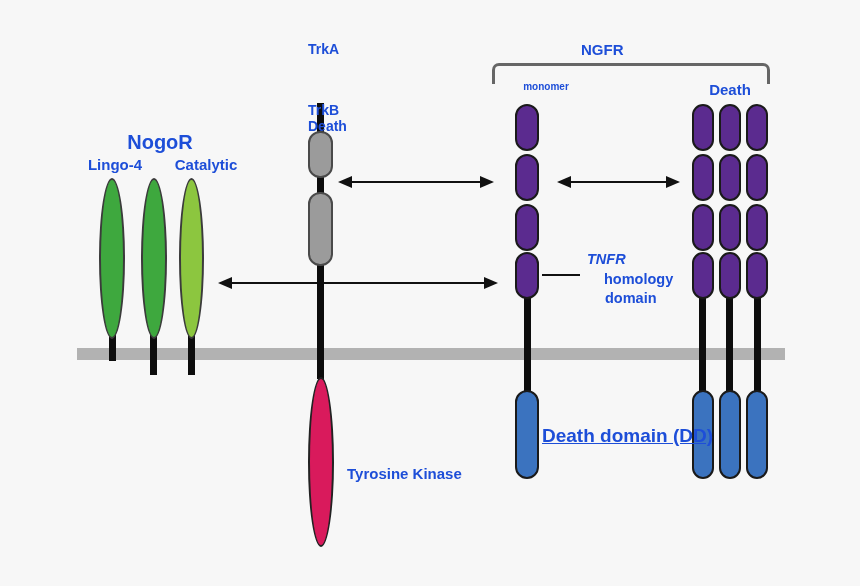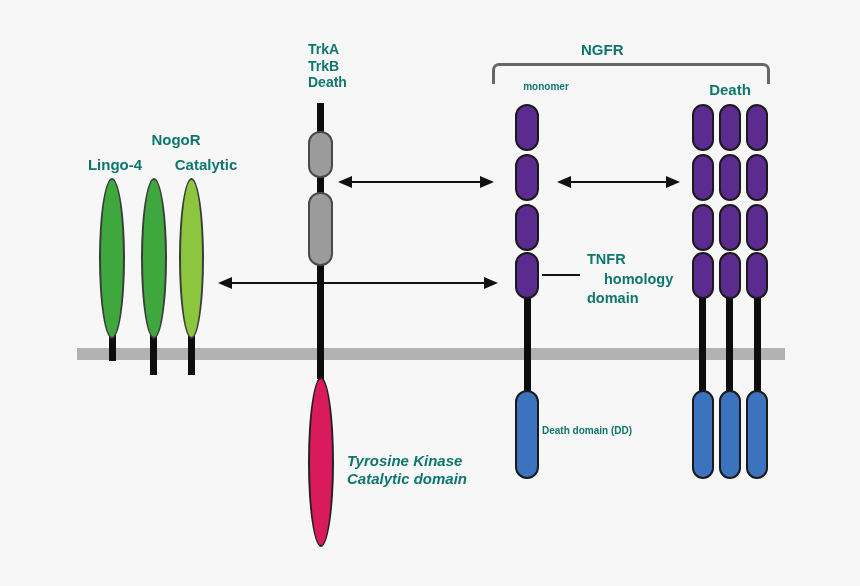--- a/index.html
+++ b/index.html
@@ -10,21 +10,21 @@
   #canvas{
     position:relative;
     width:860px;height:586px;
     background:#f7f7f7;
     overflow:hidden;
     color:#1a1a1a;
   }
   .lbl{
     position:absolute;
     font-weight:bold;
-    color:#0f766e;
+    color:#1d4ed8;
     white-space:nowrap;
     z-index:6;
   }
   .membrane{
     position:absolute;
     left:77px;top:348px;
     width:708px;height:12px;
     z-index:1;
   }
   .stem{
@@ -94,72 +94,71 @@
     z-index:5;
   }
 </style>
 </head>
 <body>
 
 <div id="canvas" style="background-color: rgb(247, 247, 247);">
 
   <div class="membrane" style="background-color: rgb(178, 178, 178);"></div>
 
-  <div class="lbl" style="left:136px;top:131px;width:80px;text-align:center;font-size:15px;">NogoR</div>
+  <div class="lbl" style="left:120px;top:131px;width:80px;text-align:center;font-size:20px;">NogoR</div>
   <div class="lbl" style="left:75px;top:156px;width:80px;text-align:center;font-size:15px;">Lingo-4</div>
   <div class="lbl" style="left:166px;top:156px;width:80px;text-align:center;font-size:15px;">Catalytic</div>
 
   <div class="stem" style="left:109px;top:330px;height:31px;"></div>
   <div class="stem" style="left:150px;top:330px;height:45px;"></div>
   <div class="stem" style="left:188px;top:330px;height:45px;"></div>
 
   <div class="oval ellipse" style="left: 99px; top: 178px; width: 26px; height: 161px; background-color: rgb(62, 168, 62);"></div>
   <div class="oval ellipse" style="left: 141px; top: 178px; width: 26px; height: 161px; background-color: rgb(62, 168, 62);"></div>
   <div class="oval ellipse" style="left: 179px; top: 178px; width: 25px; height: 161px; background-color: rgb(140, 198, 63);"></div>
 
   <div class="lbl" style="left:308px;top:41px;font-size:14px;line-height:16.5px;">
     <span style="display:block;">TrkA</span>
-    <span style="display:block;">TrkB</span>
+    <span style="display:block;margin-top:44px;">TrkB</span>
     <span style="display:block;">Death</span>
   </div>
 
   <div class="trk-line"></div>
 
   <div class="oval gray-pill" style="left: 308px; top: 131px; width: 25px; height: 47px; background-color: rgb(155, 155, 155);"></div>
   <div class="oval gray-pill" style="left: 308px; top: 192px; width: 25px; height: 74px; background-color: rgb(155, 155, 155);"></div>
 
   <div class="oval ellipse" style="left: 308px; top: 377px; width: 26px; height: 170px; border-color: rgb(34, 34, 34); background-color: rgb(217, 26, 92);"></div>
 
-  <div class="lbl" style="left:347px;top:452px;font-size:15px;line-height:18px;font-style:italic;">
+  <div class="lbl" style="left:347px;top:465px;font-size:15px;line-height:18px;">
     <span style="display:block;">Tyrosine Kinase</span>
-    <span style="display:block;">Catalytic domain</span>
   </div>
 
   <div class="lbl" style="left:581px;top:41px;width:100px;text-align:left;font-size:15px;">NGFR</div>
 
   <div class="bracket"></div>
 
   <div class="lbl" style="left:496px;top:81px;width:80px;text-align:center;font-size:10px;margin-left:10px;">monomer</div>
   <div class="lbl" style="left:690px;top:81px;width:80px;text-align:center;font-size:15px;">Death</div>
 
   <div class="stem" style="left:524px;top:290px;height:105px;"></div>
   <div class="oval stadium monomer-tnfr" style="left: 515px; top: 104px; width: 24px; height: 47px; background-color: rgb(91, 43, 143);"></div>
   <div class="oval stadium monomer-tnfr" style="left: 515px; top: 154px; width: 24px; height: 47px; background-color: rgb(91, 43, 143);"></div>
   <div class="oval stadium monomer-tnfr" style="left: 515px; top: 204px; width: 24px; height: 47px; background-color: rgb(91, 43, 143);"></div>
   <div class="oval stadium monomer-tnfr" style="left: 515px; top: 252px; width: 24px; height: 47px; background-color: rgb(91, 43, 143);"></div>
   <div class="oval stadium" style="left: 515px; top: 390px; width: 24px; height: 89px; background-color: rgb(59, 115, 191);"></div>
 
   <div class="connector"></div>
   <div class="lbl" style="left:587px;top:250px;font-size:14.5px;line-height:19.5px;">
-    <span style="display:block;">TNFR</span>
+    <span style="display:block;font-style:italic;">TNFR</span>
     <span style="display:block;margin-left:17px;">homology</span>
-    <span style="display:block;">domain</span>
+    <span style="display:block;margin-left:18px;">domain</span>
   </div>
 
-  <div class="lbl" style="left:542px;top:425px;font-size:10px;">Death domain (DD)</div>
+  <div class="lbl" style="left:542px;top:425px;font-size:19px;text-decoration:underline;">Death domain (DD)</div>
 
   <div class="stem" style="left:699px;top:290px;height:105px;"></div>
   <div class="stem" style="left:726px;top:290px;height:105px;"></div>
   <div class="stem" style="left:754px;top:290px;height:105px;"></div>
 
   <div class="oval stadium monomer-tnfr" style="left: 692px; top: 104px; width: 22px; height: 47px; background-color: rgb(91, 43, 143);"></div>
   <div class="oval stadium monomer-tnfr" style="left: 692px; top: 154px; width: 22px; height: 47px; background-color: rgb(91, 43, 143);"></div>
   <div class="oval stadium monomer-tnfr" style="left: 692px; top: 204px; width: 22px; height: 47px; background-color: rgb(91, 43, 143);"></div>
   <div class="oval stadium monomer-tnfr" style="left: 692px; top: 252px; width: 22px; height: 47px; background-color: rgb(91, 43, 143);"></div>
 

